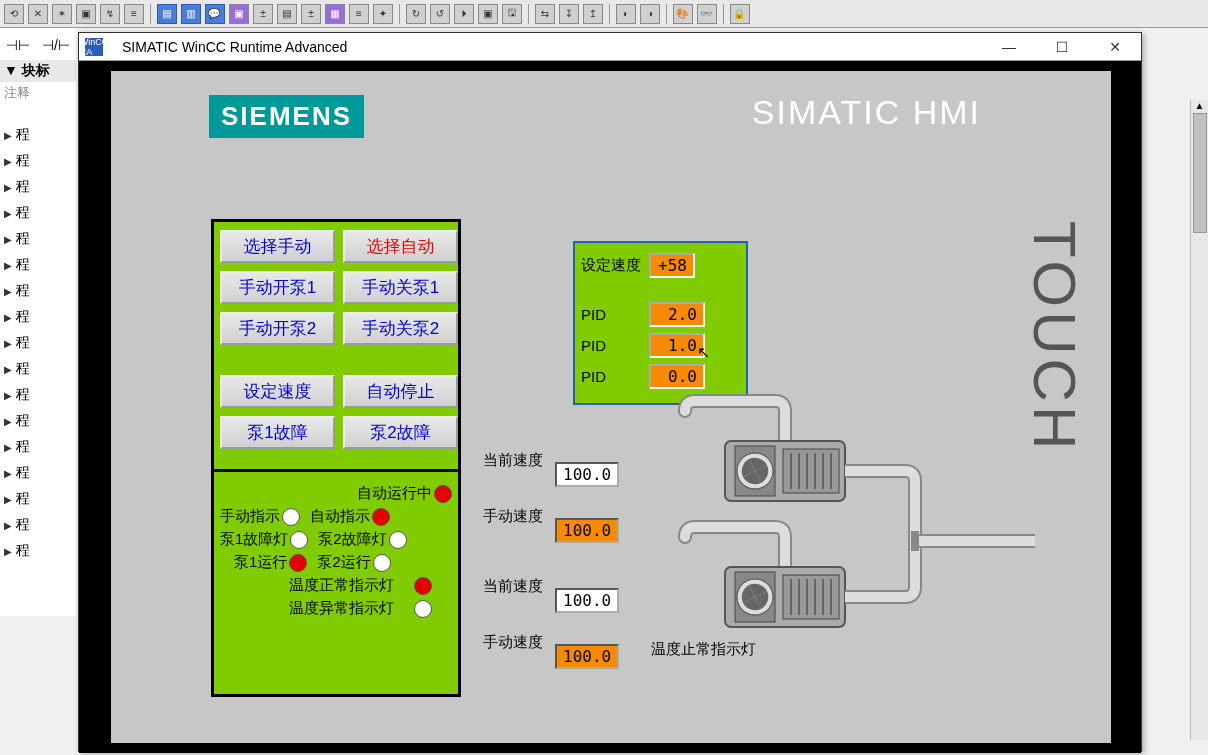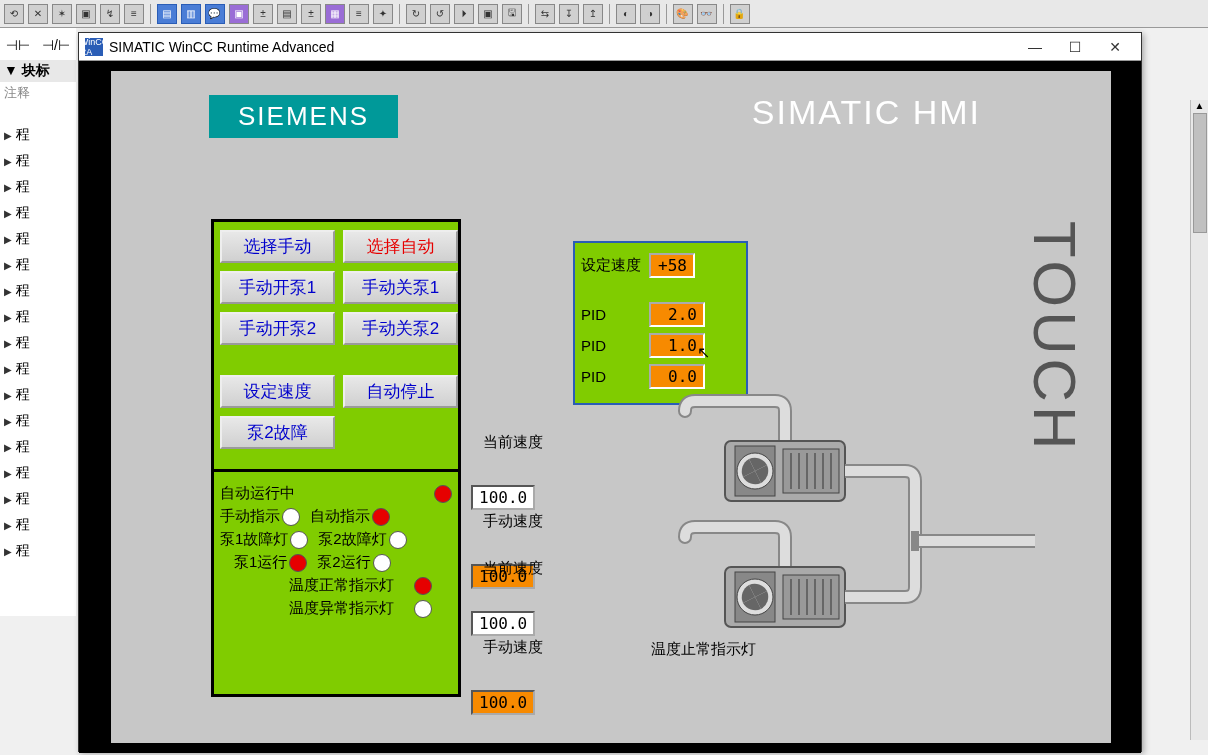--- a/index.html
+++ b/index.html
@@ -82,20 +82,21 @@
     box-shadow:2px 2px 6px rgba(0,0,0,0.3);
   }
   .titlebar {
     height:28px;
     background:#fff;
     border-bottom:1px solid #999;
     display:flex;
     align-items:center;
     padding:0 6px;
     font-size:14px;
+    gap:13px;
   }
   .titlebar .icon {
     width:18px;height:18px;background:#2a5db6;color:white;
     font-size:9px;display:flex;align-items:center;justify-content:center;
     margin-right:6px;
   }
   .titlebar .spacer{flex:1;}
   .titlebar .winbtn {
     width:40px;height:24px;
     display:flex;align-items:center;justify-content:center;
@@ -110,24 +111,24 @@
     position:absolute;
     left:32px; top:10px;
     width:1000px; height:672px;
     background:#c7c7c7;
   }
   .siemens-logo {
     position:absolute;
     left:98px; top:24px;
     background:#009999;
     color:#fff;
-    font-weight:normal;
+    font-weight:bold;
     font-size:26px;
     letter-spacing:2px;
-    padding:6px 29px;
+    padding:6px 12px;
   }
   .simatic-hmi {
     position:absolute;
     right:130px; top:22px;
     color:#fff;
     font-size:34px;
     font-weight:300;
     letter-spacing:2px;
   }
   .touch {
@@ -173,21 +174,21 @@
   .hmi-btn.red { color:#e60000; }
   .btn-gap { height:30px; }
   .status-line {
     display:flex;
     align-items:center;
     justify-content:flex-start;
     padding:2px 0;
     font-size:15px;
     gap:2px;
   }
-  .status-line.center { justify-content:space-between; }
+  .status-line.center { justify-content:flex-end; }
   .led {
     width:18px;height:18px;border-radius:50%;
     border:1px solid #555;
     display:inline-block;
     flex-shrink:0;
   }
   .led.red { background:#e60000; }
   .led.off { background:#fff; }
   
   .pid-panel {
@@ -219,25 +220,24 @@
   .field.wide { min-width:56px; }
   
   .pump-block {
     position:absolute;
     width:340px;
   }
   .pump-block.p1 { left:360px; top:360px; }
   .pump-block.p2 { left:360px; top:486px; }
   .speed-row {
     display:flex;
-    align-items:flex-start;
-    gap:4px;
+    align-items:center;
+    gap:12px;
     font-size:15px;
     margin:2px 0;
-    flex-direction:column;
   }
   .speed-label { width:72px; text-align:right; }
   .speed-field {
     background:#fff;
     border:2px inset #aaa;
     font-family:monospace;
     font-size:16px;
     padding:1px 6px;
     min-width:54px;
     text-align:right;
@@ -418,20 +418,21 @@
             <div class="hmi-btn red">选择自动</div>
             <div class="hmi-btn">手动开泵1</div>
             <div class="hmi-btn">手动关泵1</div>
             <div class="hmi-btn">手动开泵2</div>
             <div class="hmi-btn">手动关泵2</div>
           </div>
           <div class="btn-gap"></div>
           <div class="btn-grid">
             <div class="hmi-btn">设定速度</div>
             <div class="hmi-btn">自动停止</div>
+            <div class="hmi-btn">泵1故障</div>
             <div class="hmi-btn">泵2故障</div>
           </div>
         </div>
         <div class="panel-bottom">
           <div class="status-line center">
             <span>自动运行中</span>
             <span class="led red"></span>
           </div>
           <div class="status-line">
             <span>手动指示</span>

